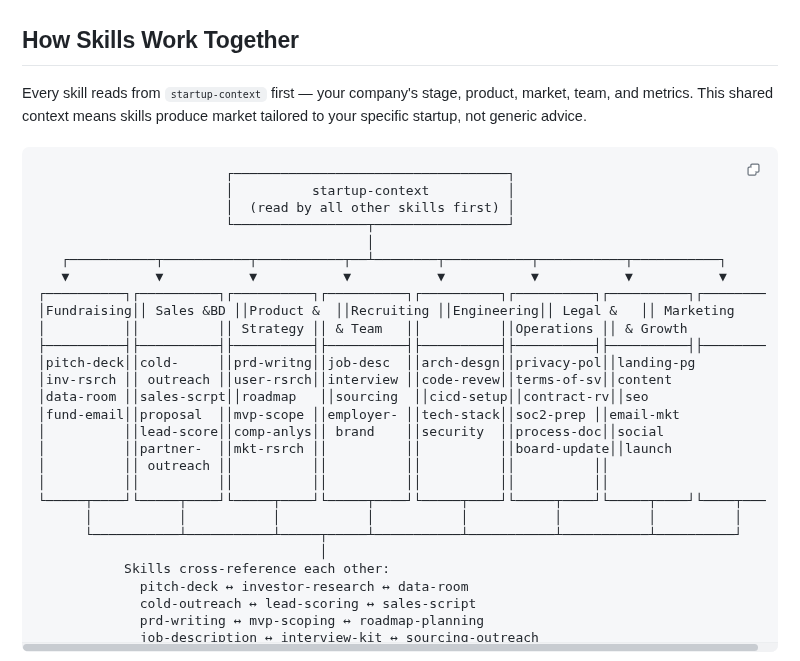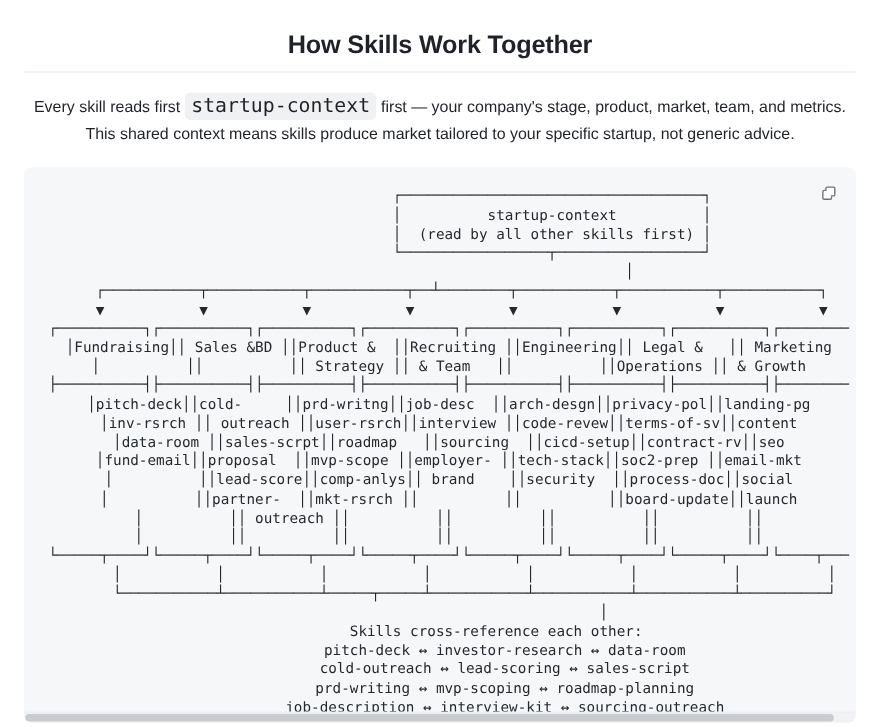--- a/index.html
+++ b/index.html
@@ -15,21 +15,20 @@
     font-family: "Liberation Sans", sans-serif;
     color: #1f2328;
   }
   .page {
     width: 800px;
     height: 661px;
     position: relative;
     box-sizing: border-box;
     padding: 0 22px;
     background: #ffffff;
-    text-align: center;
   }
 
   
   .doc-title {
     font-size: 23px;
     font-weight: bold;
     letter-spacing: -0.2px;
     color: #1f2328;
     margin: 0;
     padding: 26px 0 10px 0;
@@ -46,21 +45,21 @@
   .intro {
     font-size: 14.5px;
     line-height: 1.62;
     color: #1f2328;
     margin: 0;
     padding: 16px 0 14px 0;
     max-width: 760px;
   }
   code.inline {
     font-family: "DejaVu Sans Mono", "Liberation Mono", monospace;
-    font-size: 18px;
+    font-size: 10px;
     background: #eff1f3;
     border-radius: 5px;
     padding: 2px 6px;
     color: #1f2328;
     white-space: nowrap;
   }
 
   
   .codeblock {
     position: relative;
@@ -131,21 +130,21 @@
   }
 </style>
 </head>
 <body>
 
 <div class="page">
 
   <h1 class="doc-title">How Skills Work Together</h1>
   <hr class="title-rule">
 
-  <p class="intro"><span>Every skill reads first </span><code class="inline">startup-context</code><span> first — your company's stage, product, market, team, and metrics. This shared context means skills produce market tailored to your specific startup, not generic advice.</span></p>
+  <p class="intro"><span>Every skill reads from </span><code class="inline">startup-context</code><span> first — your company's stage, product, market, team, and metrics. This shared context means skills produce market tailored to your specific startup, not generic advice.</span></p>
 
   <div class="codeblock">
 
     <button class="copy-btn" title="Copy">
       <svg width="15" height="15" viewBox="0 0 16 16" fill="none" aria-hidden="true">
         <rect x="5.2" y="2.2" width="8.6" height="8.6" rx="1.2" stroke="#6a737d" stroke-width="1.3" fill="#ffffff"></rect>
         <path d="M10.6 11.2v1.6a1.2 1.2 0 0 1-1.2 1.2H3.4a1.2 1.2 0 0 1-1.2-1.2V6.6a1.2 1.2 0 0 1 1.2-1.2H5" stroke="#6a737d" stroke-width="1.3" fill="#ffffff"></path>
       </svg>
     </button>
 

